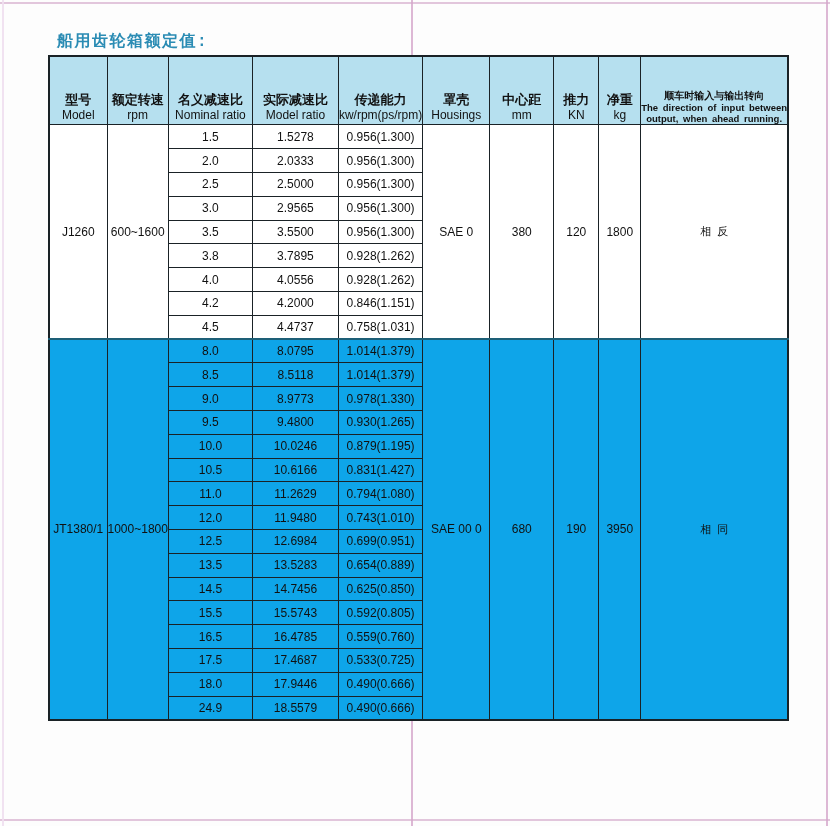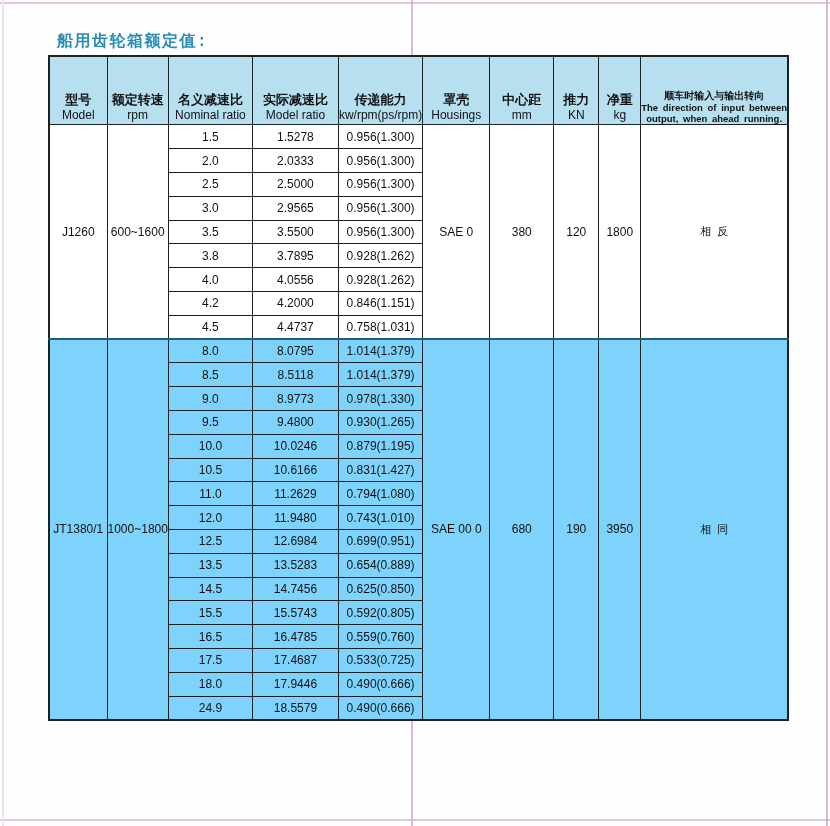--- a/index.html
+++ b/index.html
@@ -39,21 +39,21 @@
   .spec thead th{
     background:#b6e0ef;height:42px;
     font-weight:normal;
   }
   th .zh{font-size:13px;font-weight:bold;line-height:1.35;margin-top:32px;}
   th .en{font-size:12px;font-weight:normal;line-height:1.2;}
   th.dir-h .zh{font-size:10px;line-height:1.3;}
   th.dir-h .en{font-size:9.5px;font-weight:bold;line-height:1.18;word-spacing:2px;}
   .spec tbody tr{height:23.8px;}
   .spec tbody td{font-size:12px;}
-  .spec tbody tr.g1 td{background:#7dd3fc;text-align:center;}
+  .spec tbody tr.g1 td{background:#0ea5e9;text-align:center;}
   .spec tbody tr.group-start td{border-top:2px solid #1d5f77;}
   .spec td.dir-val{font-size:11px;letter-spacing:6px;padding-left:6px;}
 </style>
 </head>
 <body>
 
 <div class="guide-h top"></div>
 <div class="guide-h bottom"></div>
 <div class="guide-v left"></div>
 <div class="guide-v mid"></div>

